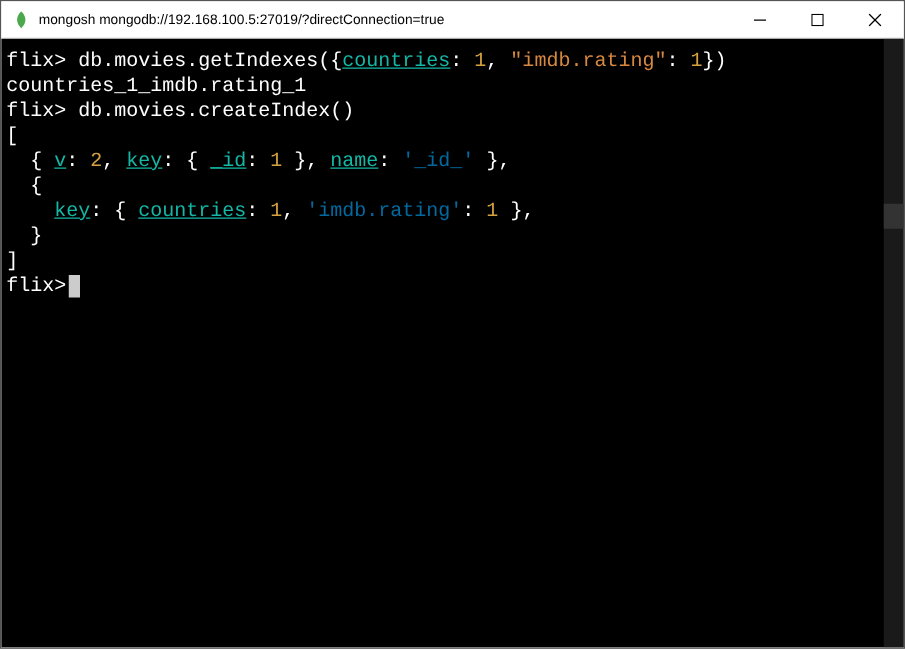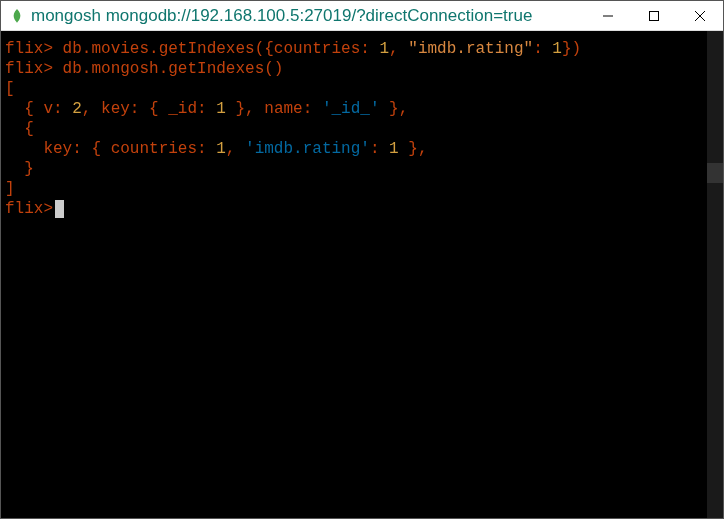--- a/index.html
+++ b/index.html
@@ -21,22 +21,22 @@
   }
   .titlebar-icon {
     width: 16px;
     height: 16px;
     margin-right: 6px;
     display: flex;
     align-items: center;
     justify-content: center;
   }
   .titlebar-title {
-    font-size: 17px;
-    color: #0f766e;
+    font-size: 11px;
+    color: #000000;
     flex: 1;
   }
   .win-controls {
     display: flex;
     height: 100%;
   }
   .win-btn {
     width: 46px;
     height: 100%;
     display: flex;
@@ -66,22 +66,22 @@
     background: #1a1a1a;
   }
   .scrollbar-thumb {
     position: absolute;
     right: 0;
     top: 132px;
     width: 16px;
     height: 20px;
     background: #333;
   }
-  .t-white { color: #c2410c; }
-  .t-cyan { color: #c2410c; }
+  .t-white { color: #ffffff; }
+  .t-cyan { color: #14b8a6; text-decoration: underline; }
   .t-yellow { color: #d4a040; }
   .t-orange { color: #d98840; }
   .t-green-str { color: #0369a1; }
   .line { white-space: pre; }
   .cursor {
     display: inline-block;
     width: 9px;
     height: 18px;
     background: #ccc;
     vertical-align: text-bottom;
@@ -113,21 +113,22 @@
       <svg width="10" height="10">
           <line x1="0" y1="0" x2="10" y2="10" stroke="#000" stroke-width="1"></line>
           <line x1="10" y1="0" x2="0" y2="10" stroke="#000" stroke-width="1"></line>
         </svg>
     </div>
   </div>
 </div>
 
 <div class="terminal">
   <div class="line"><span class="t-white">flix&gt;</span><span class="t-white"> db.movies.getIndexes({</span><span class="t-cyan">countries</span><span class="t-white">: </span><span class="t-yellow">1</span><span class="t-white">, </span><span class="t-orange">"imdb.rating"</span><span class="t-white">: </span><span class="t-yellow">1</span><span class="t-white">})</span></div>
-  <div class="line"><span class="t-white">flix&gt;</span><span class="t-white"> db.mongosh.getIndexes()</span></div>
+  <div class="line t-white">countries_1_imdb.rating_1</div>
+  <div class="line"><span class="t-white">flix&gt;</span><span class="t-white"> db.movies.createIndex()</span></div>
   <div class="line t-white">[</div>
   <div class="line"><span class="t-white">  { </span><span class="t-cyan">v</span><span class="t-white">: </span><span class="t-yellow">2</span><span class="t-white">, </span><span class="t-cyan">key</span><span class="t-white">: { </span><span class="t-cyan">_id</span><span class="t-white">: </span><span class="t-yellow">1</span><span class="t-white"> }, </span><span class="t-cyan">name</span><span class="t-white">: </span><span class="t-green-str">'_id_'</span><span class="t-white"> },</span></div>
   <div class="line t-white">  {</div>
   <div class="line"><span class="t-white">    </span><span class="t-cyan">key</span><span class="t-white">: { </span><span class="t-cyan">countries</span><span class="t-white">: </span><span class="t-yellow">1</span><span class="t-white">, </span><span class="t-green-str">'imdb.rating'</span><span class="t-white">: </span><span class="t-yellow">1</span><span class="t-white"> },</span></div>
   <div class="line t-white">  }</div>
   <div class="line t-white">]</div>
   <div class="line"><span class="t-white">flix&gt;</span><span class="cursor"></span></div>
 
   <div class="scrollbar-track"></div>
   <div class="scrollbar-thumb"></div>

